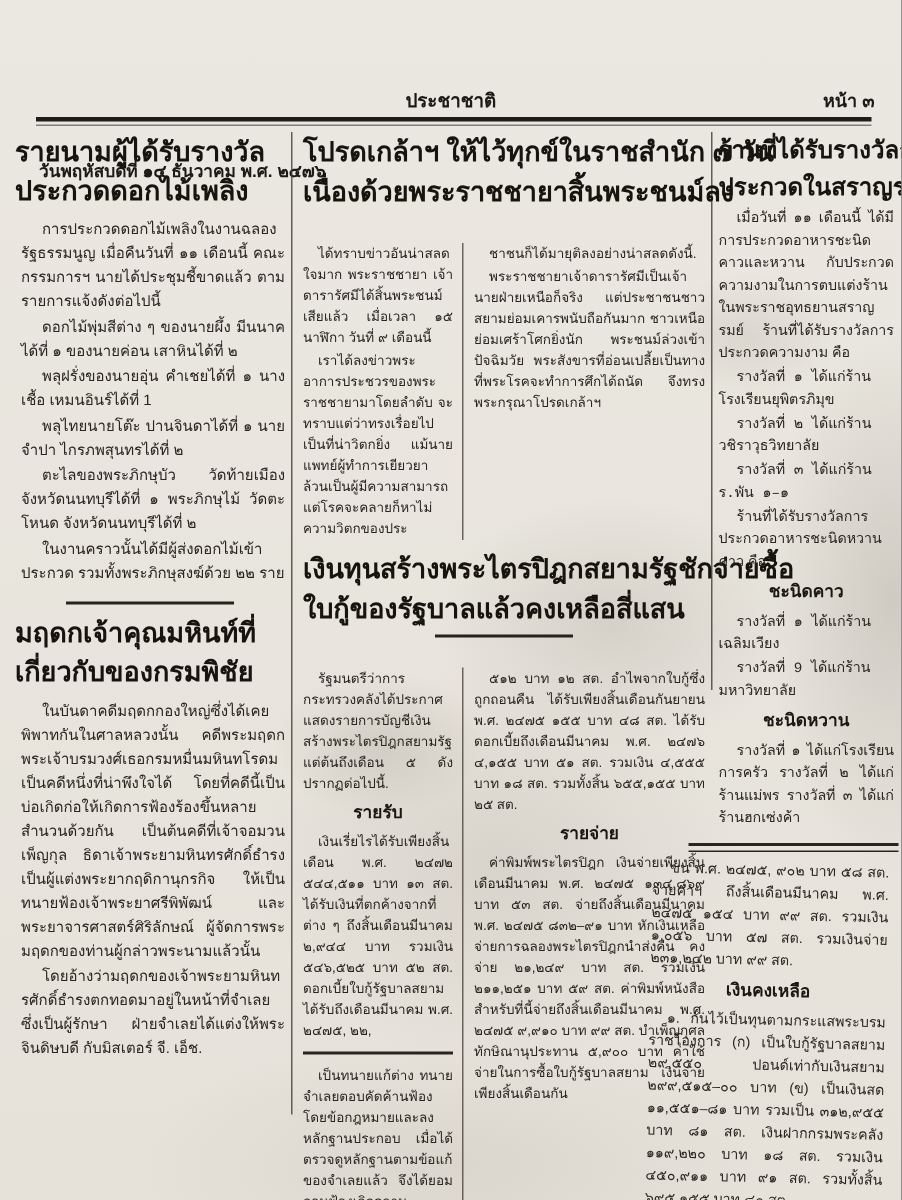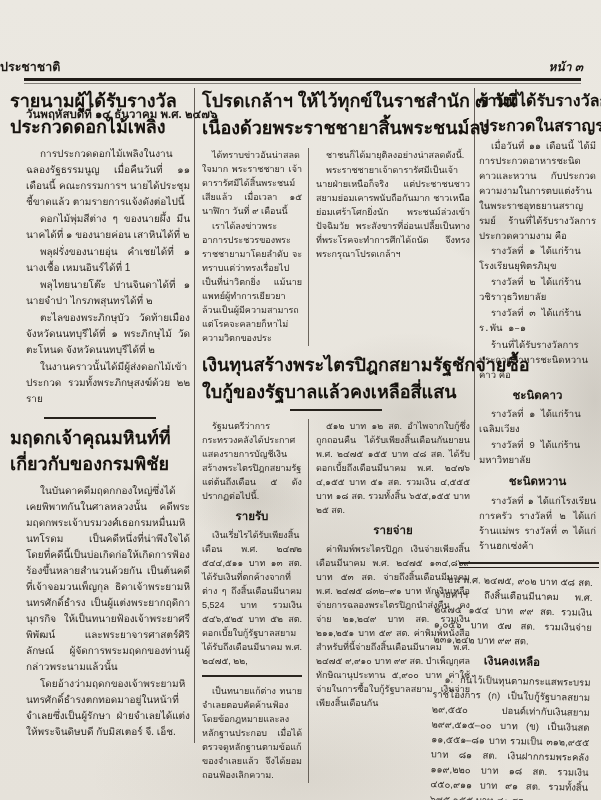--- a/index.html
+++ b/index.html
@@ -11,44 +11,44 @@
       radial-gradient(ellipse 170px 120px at 68% 52%, rgba(125,118,104,.18), transparent 70%),
       radial-gradient(ellipse 230px 190px at 55% 72%, rgba(125,118,104,.15), transparent 70%),
       radial-gradient(ellipse 120px 260px at 99% 50%, rgba(105,98,86,.20), transparent 70%),
       radial-gradient(ellipse 100px 70px at 42% 62%, rgba(125,118,104,.18), transparent 70%),
       radial-gradient(ellipse 300px 120px at 50% 97%, rgba(130,122,108,.12), transparent 70%),
       radial-gradient(ellipse 90px 60px at 83% 28%, rgba(125,118,104,.14), transparent 70%),
       linear-gradient(#ebe8e1,#e6e2da);
   }
   .hdr{position:absolute;top:55px;left:0;right:0;height:20px;font-weight:bold;}
   .hdr .date{position:absolute;left:26px;top:2px;font-size:11.5px;color:#1d1915;margin-top:48px;}
-  .hdr .mast{position:absolute;left:0;right:0;top:2px;text-align:left;font-size:12.5px;color:#1d1915;}
-  .hdr .pg{position:absolute;right:18px;top:2px;font-size:12px;color:#1d1915;font-style:italic;}
+  .hdr .mast{position:absolute;left:0;right:0;top:2px;text-align:center;font-size:12.5px;color:#1d1915;}
+  .hdr .pg{position:absolute;right:18px;top:2px;font-size:12px;color:#1d1915;}
   .rule-thick{position:absolute;left:24px;right:20px;top:78px;height:3px;background:#201c18;}
   .rule-thin{position:absolute;left:24px;right:20px;top:83px;height:1px;background:rgba(46,41,36,.55);}
   .vr{position:absolute;width:1px;background:rgba(64,57,50,.8);}
   #vr1{left:194px;top:88px;height:655px;}
   #vr2{left:474px;top:88px;height:372px;}
   .col{position:absolute;top:88px;}
   .col-left{left:10px;width:180px;}
   .col-mid{left:202px;width:268px;}
   .col-right{left:479px;width:117px;}
   .hl-line{font-weight:bold;text-align:left;color:#17130e;white-space:nowrap;}
   .left-hl .hl-line{font-size:18px;line-height:26px;}
   .mid-hl .hl-line{font-size:18px;line-height:27px;}
   .right-hl .hl-line{font-size:16px;line-height:25px;}
-  .bt{font-size:10px;line-height:16px;text-align:justify;text-indent:14px;margin:0 0 1px 16px;}
+  .bt{font-size:10px;line-height:16px;text-align:justify;text-indent:14px;margin:0 0 1px 4px;}
   .bt-first{margin-top:6px;}
   .award{font-size:9.5px;line-height:15px;text-indent:12px;margin:1px 0;font-family:Liberation Mono, monospace;}
   .rt{font-size:9.5px;line-height:15px;text-align:justify;text-indent:12px;margin:0 0 1px 0;}
   .mt{font-size:9px;line-height:14px;text-align:justify;text-indent:10px;margin:0 0 1px 0;}
   .subhead{font-weight:bold;text-align:center;font-size:11.5px;line-height:16px;margin:5px 0 4px 0;color:#1b1712;}
   .sec-rule{width:112px;height:2px;background:#26221c;margin:10px auto 6px auto;}
   .head-underline{width:92px;height:2px;background:#26221c;margin:3px auto 8px auto;}
-  .mid-cols{display:flex;margin-top:6px;}
+  .mid-cols{display:flex;margin-top:20px;}
   .sc-a{width:100px;padding-right:6px;}
   .sc-b{flex:1;border-left:1px solid rgba(64,57,50,.75);padding-left:7px;}
   .cont-rule{height:2px;background:#2a251f;margin:7px 0 7px 0;}
   .dbl-rule{border-top:2px solid #2a251f;border-bottom:1px solid #2a251f;height:3px;margin:9px 0 7px -20px;width:140px;}
   .right-lower{position:relative;left:-44px;width:158px;transform:rotate(1.3deg);transform-origin:top right;}
   .gap6{height:6px;}
 </style>
 </head>
 <body>
 
@@ -103,21 +103,21 @@
     <div class="gap6"></div>
     <div class="mid-hl">
       <div class="hl-line">เงินทุนสร้างพระไตรปิฎกสยามรัฐชักจ่ายซื้อ</div>
       <div class="hl-line">ใบกู้ของรัฐบาลแล้วคงเหลือสี่แสน</div>
     </div>
     <div class="head-underline"></div>
     <div class="mid-cols">
       <div class="sc-a">
         <p class="mt">รัฐมนตรีว่าการกระทรวงคลังได้ประกาศแสดงรายการบัญชีเงินสร้างพระไตรปิฎกสยามรัฐแต่ต้นถึงเดือน ๕ ดังปรากฏต่อไปนี้.</p>
         <div class="subhead">รายรับ</div>
-        <p class="mt">เงินเรี่ยไรได้รับเพียงสิ้นเดือน พ.ศ. ๒๔๗๒ ๕๔๔,๕๑๑ บาท ๑๓ สต. ได้รับเงินที่ตกค้างจากที่ต่าง ๆ ถึงสิ้นเดือนมีนาคม 5,524 บาท รวมเงิน ๕๔๖,๕๒๕ บาท ๕๒ สต. ดอกเบี้ยใบกู้รัฐบาลสยามได้รับถึงเดือนมีนาคม พ.ศ. ๒๔๗๕, ๒๒,</p>
+        <p class="mt">เงินเรี่ยไรได้รับเพียงสิ้นเดือน พ.ศ. ๒๔๗๒ ๕๔๔,๕๑๑ บาท ๑๓ สต. ได้รับเงินที่ตกค้างจากที่ต่าง ๆ ถึงสิ้นเดือนมีนาคม ๒,๙๔๔ บาท รวมเงิน ๕๔๖,๕๒๕ บาท ๕๒ สต. ดอกเบี้ยใบกู้รัฐบาลสยามได้รับถึงเดือนมีนาคม พ.ศ. ๒๔๗๕, ๒๒,</p>
         <div class="cont-rule"></div>
         <p class="mt">เป็นทนายแก้ต่าง ทนายจำเลยตอบคัดค้านฟ้องโดยข้อกฎหมายและลงหลักฐานประกอบ เมื่อได้ตรวจดูหลักฐานตามข้อแก้ของจำเลยแล้ว จึงได้ยอมถอนฟ้องเลิกความ.</p>
       </div>
       <div class="sc-b">
         <p class="mt">๕๑๒ บาท ๑๒ สต. อำไพจากใบกู้ซึ่งถูกถอนคืน ได้รับเพียงสิ้นเดือนกันยายน พ.ศ. ๒๔๗๕ ๑๕๕ บาท ๔๘ สต. ได้รับดอกเบี้ยถึงเดือนมีนาคม พ.ศ. ๒๔๗๖ ๔,๑๕๕ บาท ๕๑ สต. รวมเงิน ๔,๕๕๕ บาท ๑๘ สต. รวมทั้งสิ้น ๖๕๕,๑๕๕ บาท ๒๕ สต.</p>
         <div class="subhead">รายจ่าย</div>
         <p class="mt">ค่าพิมพ์พระไตรปิฎก เงินจ่ายเพียงสิ้นเดือนมีนาคม พ.ศ. ๒๔๗๕ ๑๓๔,๘๖๙ บาท ๕๓ สต. จ่ายถึงสิ้นเดือนมีนาคม พ.ศ. ๒๔๗๕ ๘๓๒–๙๑ บาท หักเงินเหลือจ่ายการฉลองพระไตรปิฎกนำส่งคืน คงจ่าย ๒๑,๒๔๙ บาท สต. รวมเงิน ๒๑๑,๒๕๑ บาท ๕๙ สต. ค่าพิมพ์หนังสือสำหรับที่นี้จ่ายถึงสิ้นเดือนมีนาคม พ.ศ. ๒๔๗๕ ๙,๙๑๐ บาท ๙๙ สต. บำเพ็ญกุศลทักษิณานุประทาน ๕,๙๐๐ บาท ค่าใช้จ่ายในการซื้อใบกู้รัฐบาลสยาม เงินจ่ายเพียงสิ้นเดือนกัน</p>
       </div>
     </div>
   </div>

